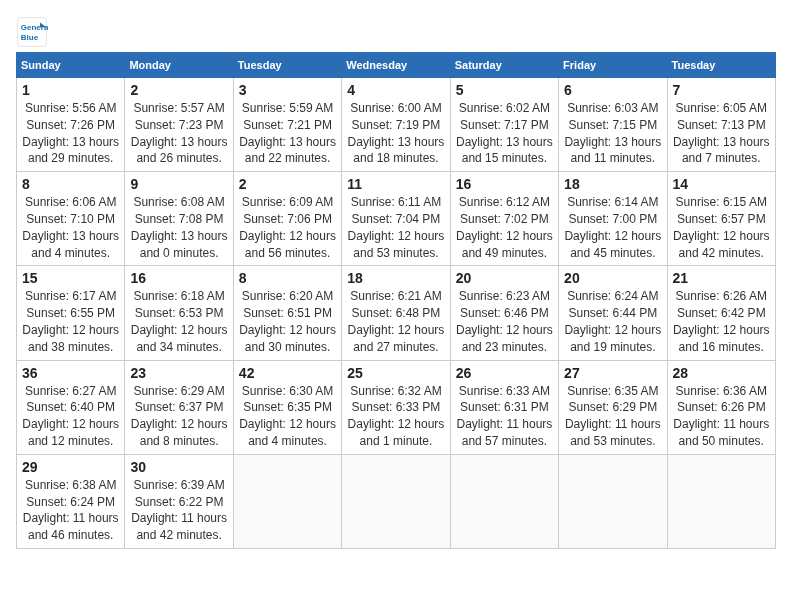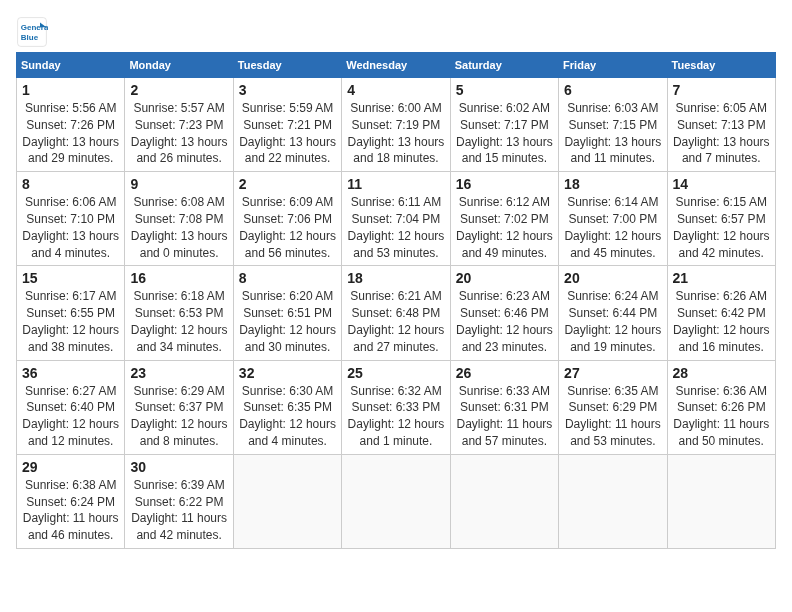--- a/index.html
+++ b/index.html
@@ -307,21 +307,21 @@
       </td>
         <td>
         <span class="day-number">23</span>
         <div class="day-info">
           Sunrise: 6:29 AM<br>
           Sunset: 6:37 PM<br>
           Daylight: 12 hours and 8 minutes.
         </div>
       </td>
         <td>
-        <span class="day-number">32</span>
+        <span class="day-number">42</span>
         <div class="day-info">
           Sunrise: 6:30 AM<br>
           Sunset: 6:35 PM<br>
           Daylight: 12 hours and 4 minutes.
         </div>
       </td>
         <td>
         <span class="day-number">25</span>
         <div class="day-info">
           Sunrise: 6:32 AM<br>

